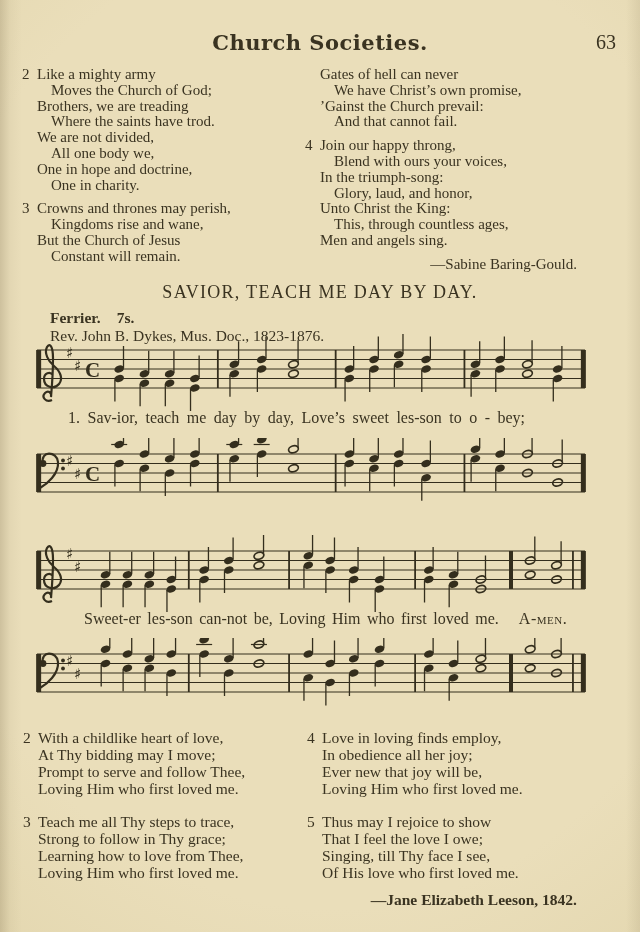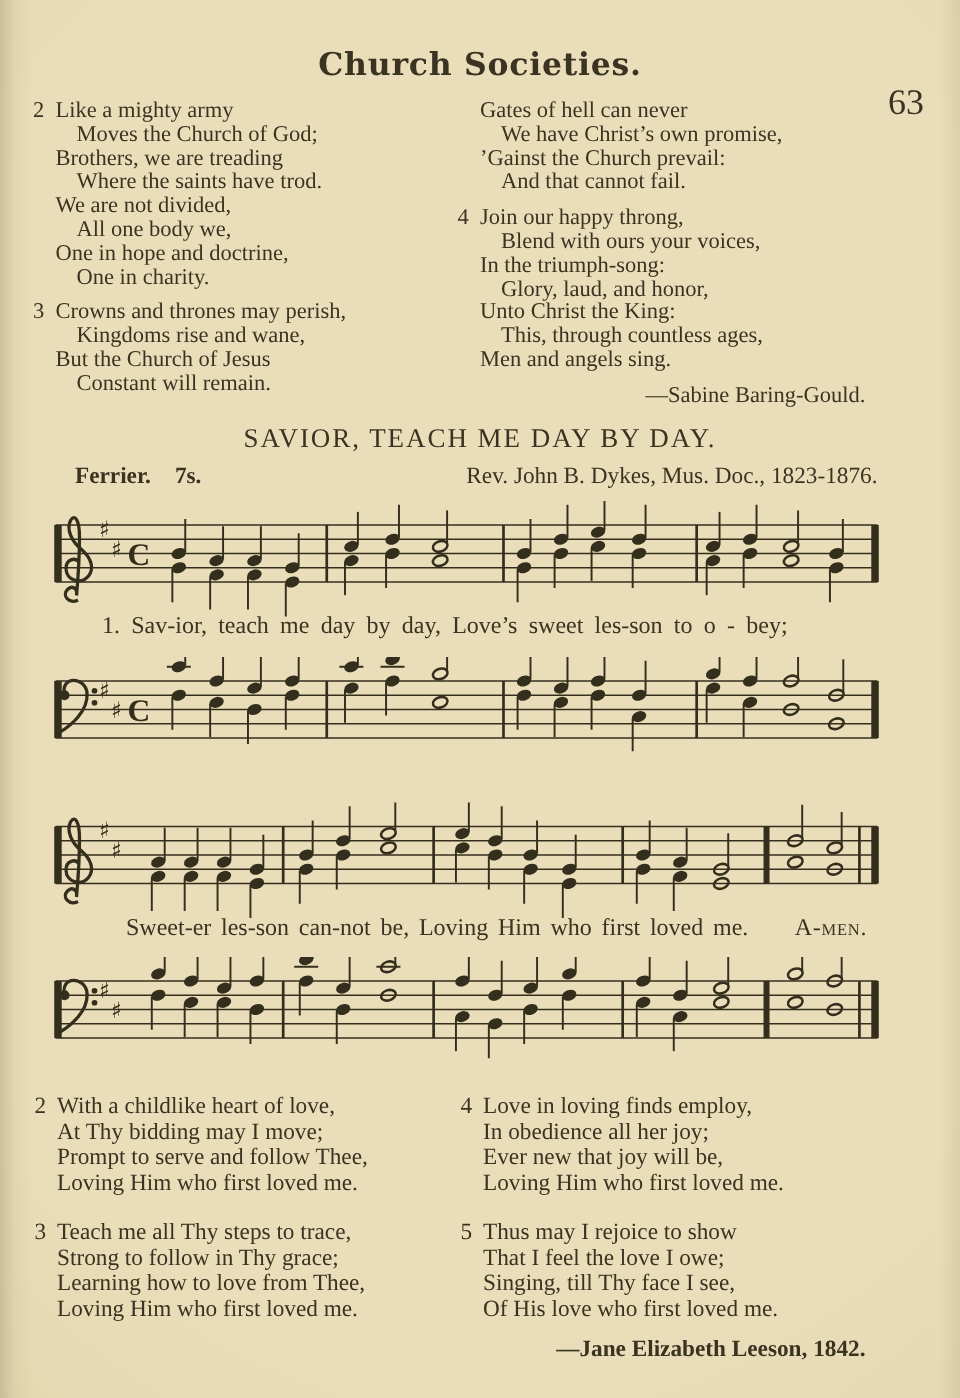--- a/index.html
+++ b/index.html
@@ -13,44 +13,44 @@
   }
   .page::before{
     content:"";position:absolute;inset:0;pointer-events:none;
     background:linear-gradient(90deg, rgba(92,76,44,.20) 0, rgba(92,76,44,.05) 10px, rgba(92,76,44,0) 22px),
                linear-gradient(270deg, rgba(92,76,44,.10) 0, rgba(92,76,44,0) 14px);
   }
   .header-title{
     position:absolute;top:30px;left:0;width:100%;text-align:center;
     font-family:"DejaVu Serif", serif;font-weight:bold;font-size:21px;letter-spacing:.5px;
   }
-  .page-number{position:absolute;top:31px;right:24px;font-size:24px;margin-top:25px;}
+  .page-number{position:absolute;top:31px;right:24px;font-size:20px;}
   .col{position:absolute;font-size:15px;line-height:15.8px;}
   .col.bottom{font-size:15.5px;line-height:17px;}
   .verse{position:relative;margin-bottom:8px;}
   .col.bottom .verse{margin-bottom:16px;}
   .vnum{position:absolute;left:-15px;top:0;}
   .alt .vlines > .vline:nth-child(even){padding-left:14px;}
   .attr{text-align:right;padding-right:8px;margin-top:1px;}
   .col.bottom .attr{padding-right:25px;margin-top:-6px;font-weight:bold;}
   .hymn-title{
     position:absolute;top:282px;left:0;width:100%;text-align:center;
     font-size:18px;letter-spacing:1.3px;
   }
   .tune-row{
     position:absolute;top:309px;left:50px;right:55px;
-    display:flex;justify-content:space-between;font-size:15.5px;
+    display:flex;justify-content:space-between;font-size:15.5px;flex-direction:column;
   }
   .tune-left{display:flex;gap:16px;font-weight:bold;}
   .music{position:absolute;left:33px;width:556px;height:80px;}
   #sys1{top:334px;} #sys2{top:438px;} #sys3{top:535px;} #sys4{top:638px;}
   .lyric{position:absolute;font-size:16px;white-space:nowrap;}
   #lyric1{top:409px;left:68px;word-spacing:3.5px;}
   #lyric2{top:610px;left:84px;word-spacing:2.5px;}
-  .amen{font-variant:small-caps;margin-left:31px;letter-spacing:.5px;}
+  .amen{font-variant:small-caps;margin-left:20px;letter-spacing:.5px;}
   #top-left-col{left:37px;top:67px;width:272px;}
   #top-right-col{left:320px;top:67px;width:265px;}
   #bottom-left-col{left:38px;top:729px;width:272px;}
   #bottom-right-col{left:322px;top:729px;width:280px;}
 </style>
 </head>
 <body>
 
 <div class="page">
 

